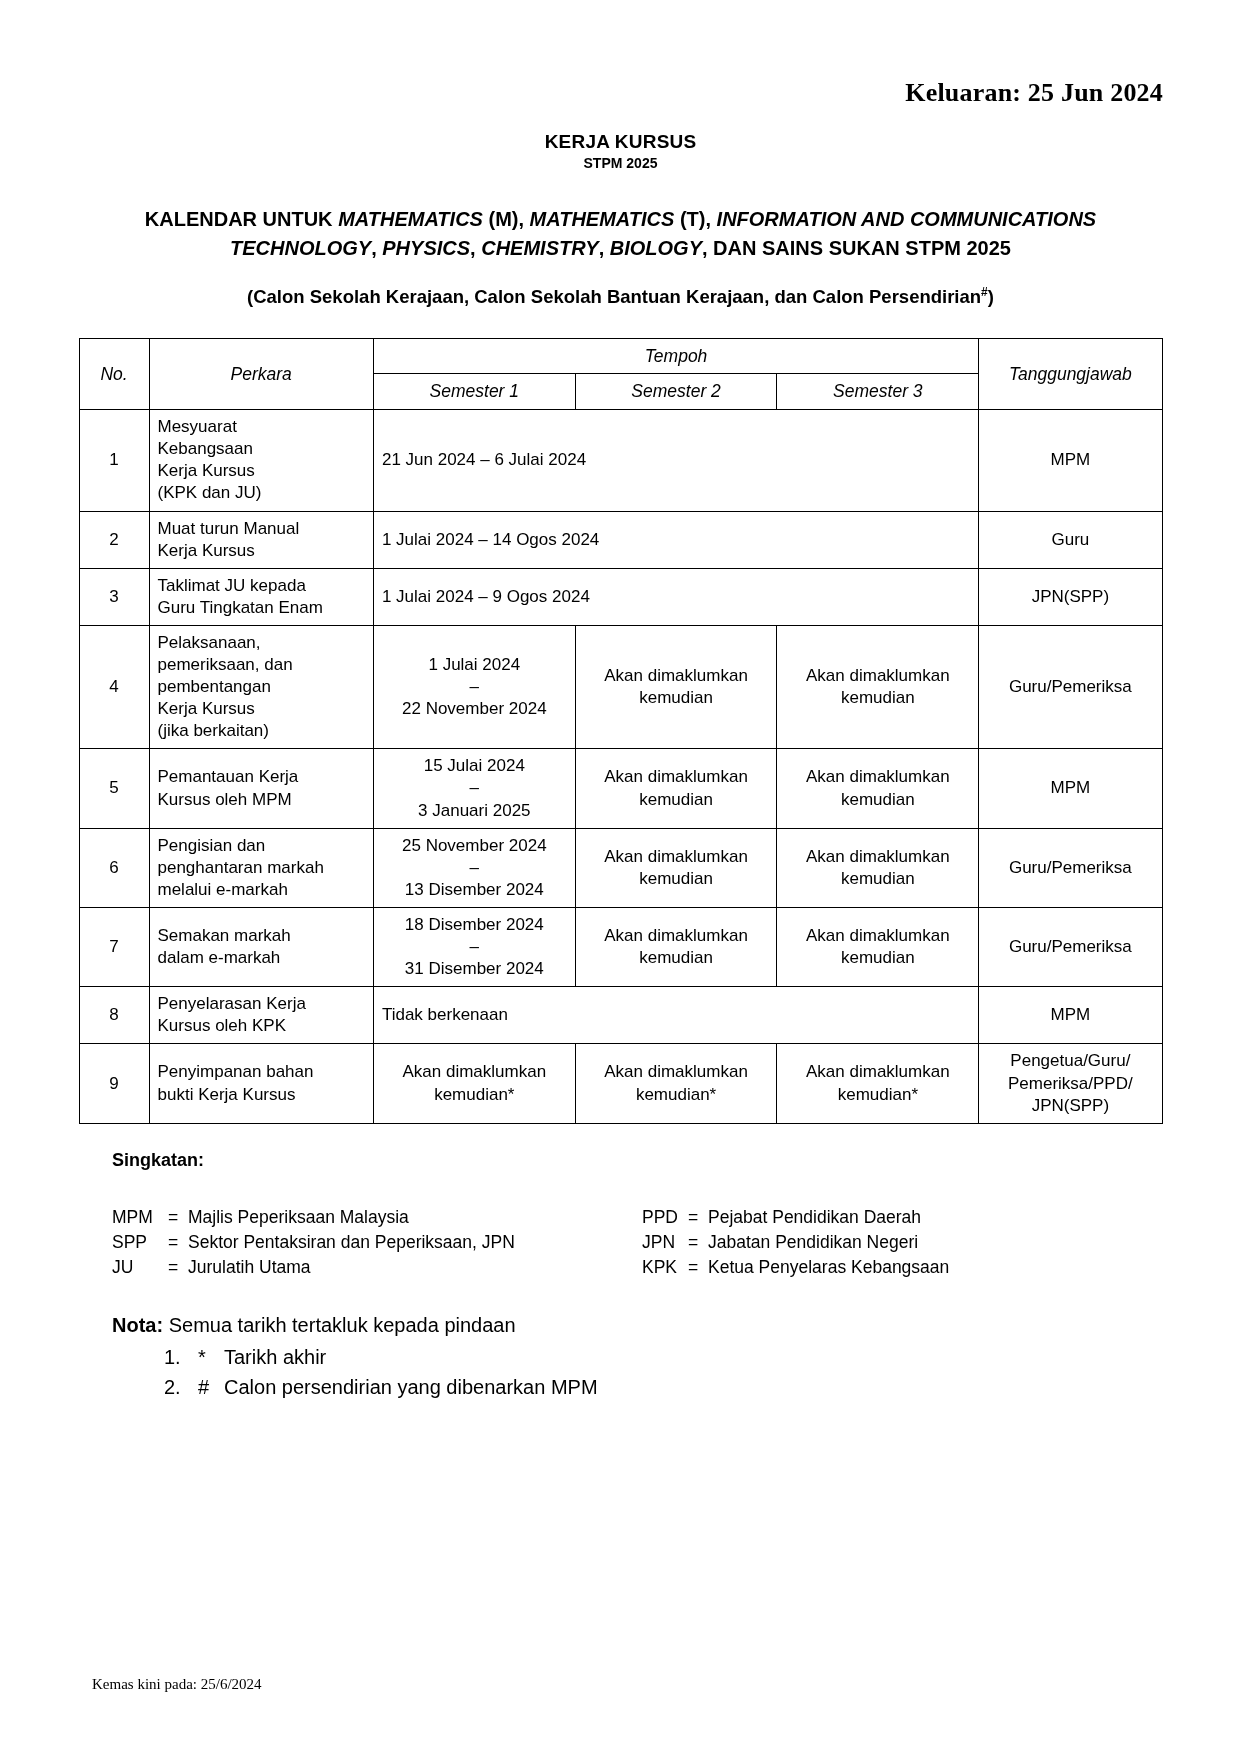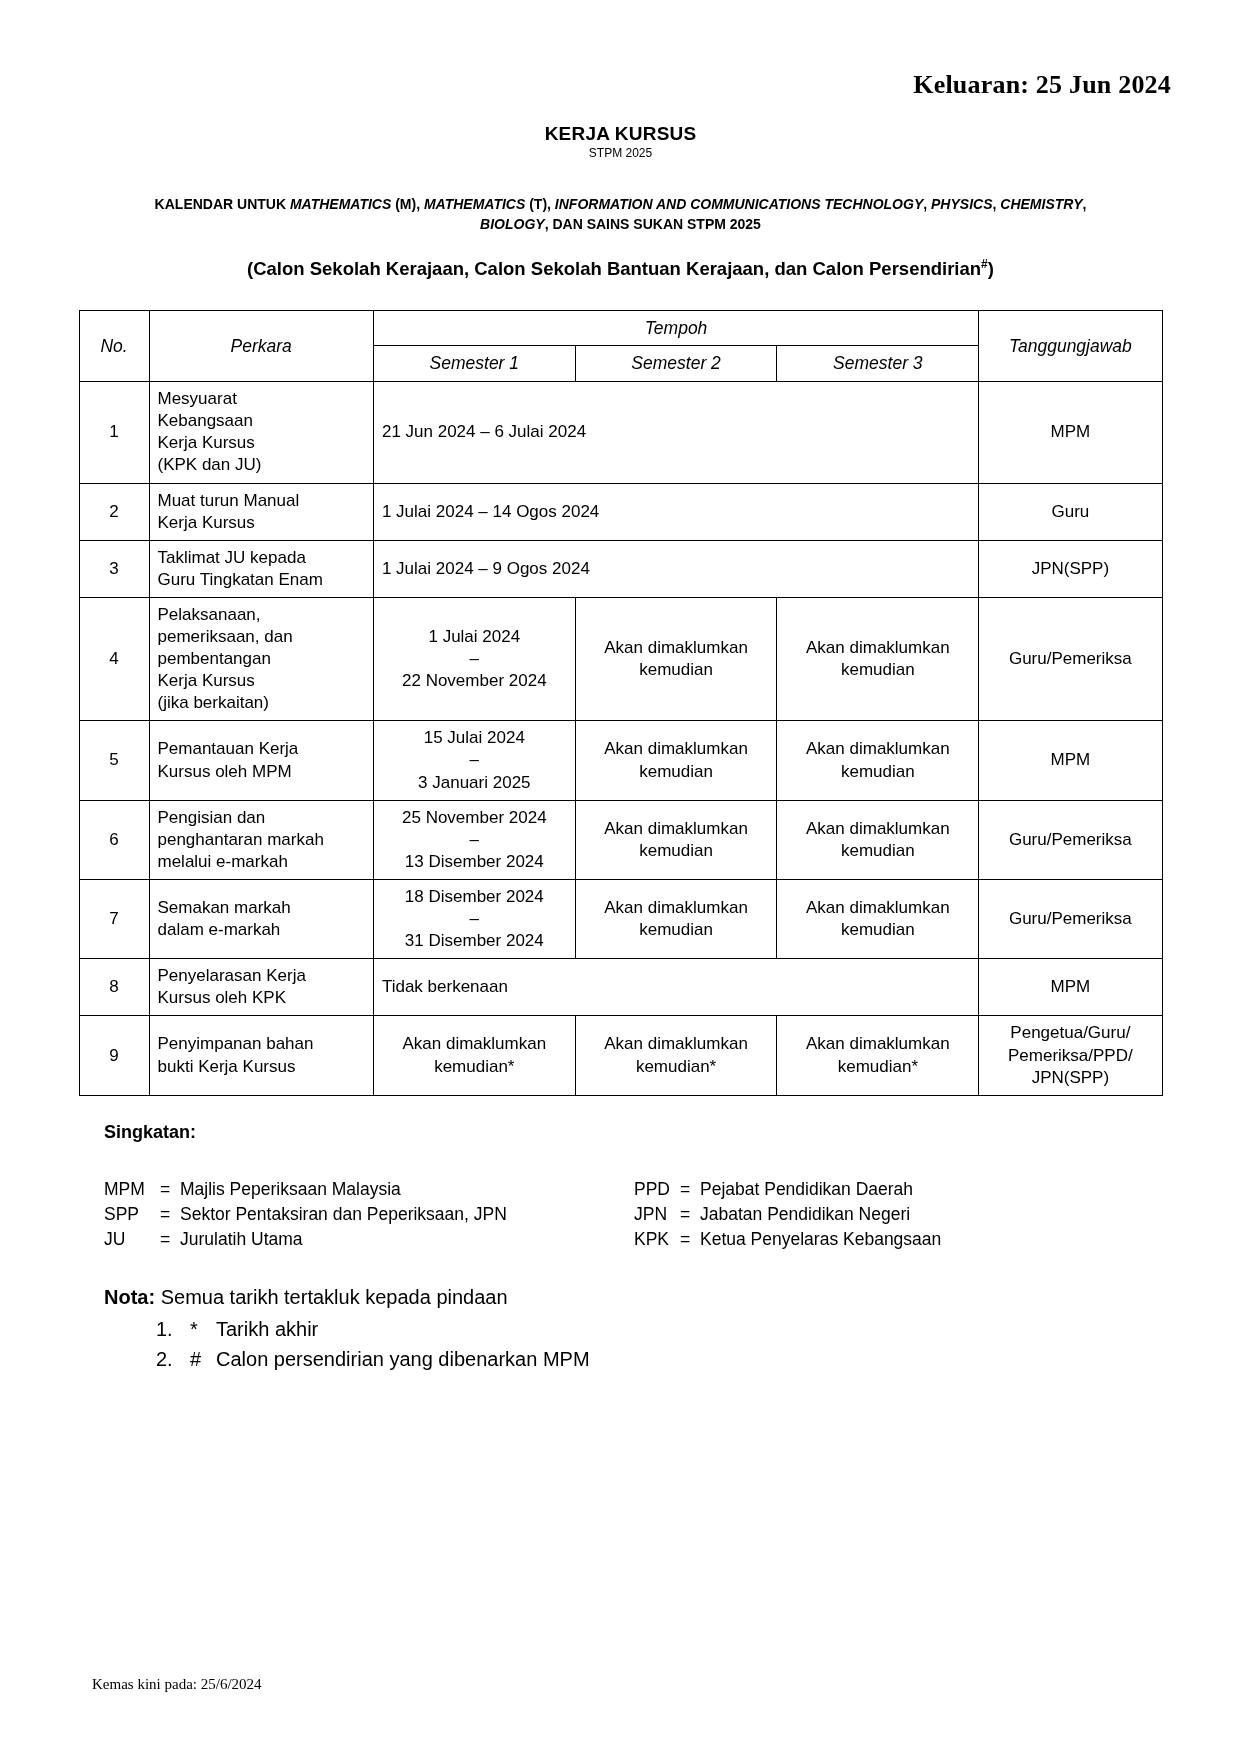--- a/index.html
+++ b/index.html
@@ -12,21 +12,21 @@
     height: 1755px;
     font-family: "Liberation Sans", sans-serif;
     color: #000000;
     position: relative;
     overflow: hidden;
   }
   .page {
     width: 1241px;
     height: 1755px;
     box-sizing: border-box;
-    padding: 8px;
+    padding: 16px;
     position: relative;
   }
   .issue-line {
     font-family: "Liberation Serif", serif;
     font-weight: bold;
     font-size: 26px;
     text-align: right;
     padding-right: 62px;
     padding-top: 62px;
     letter-spacing: 0.2px;
@@ -35,27 +35,27 @@
     text-align: center;
     margin-top: 22px;
   }
   .title-1 {
     font-weight: bold;
     font-size: 19px;
     line-height: 1.28;
     letter-spacing: 0.2px;
   }
   .title-2 {
-    font-weight: normal;
-    font-size: 12px;
+    font-weight: bold;
+    font-size: 14px;
     line-height: 1.3;
   }
   .subject-line {
     font-weight: bold;
-    font-size: 14px;
+    font-size: 20px;
     line-height: 1.45;
     margin-top: 32px;
     padding: 0 120px;
   }
   .subject-line i { font-style: italic; }
   .candidates-line {
     font-weight: bold;
     font-size: 18.5px;
     margin-top: 22px;
   }

